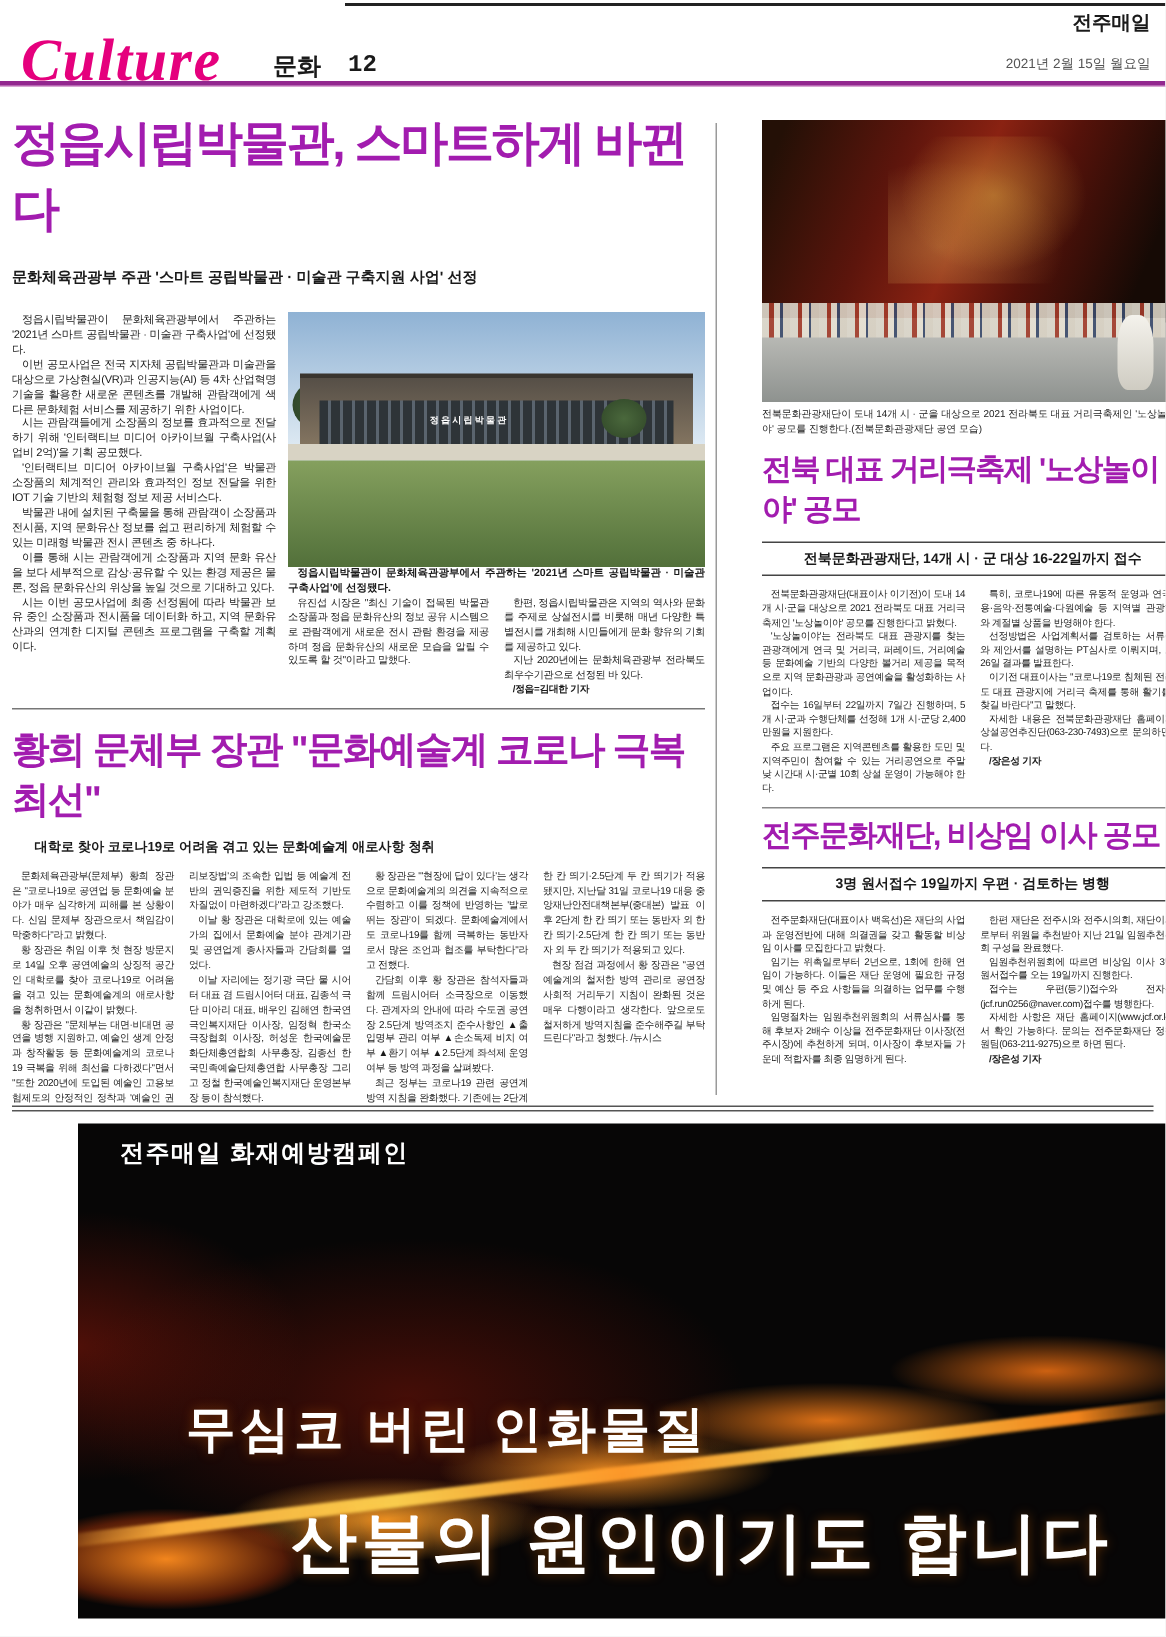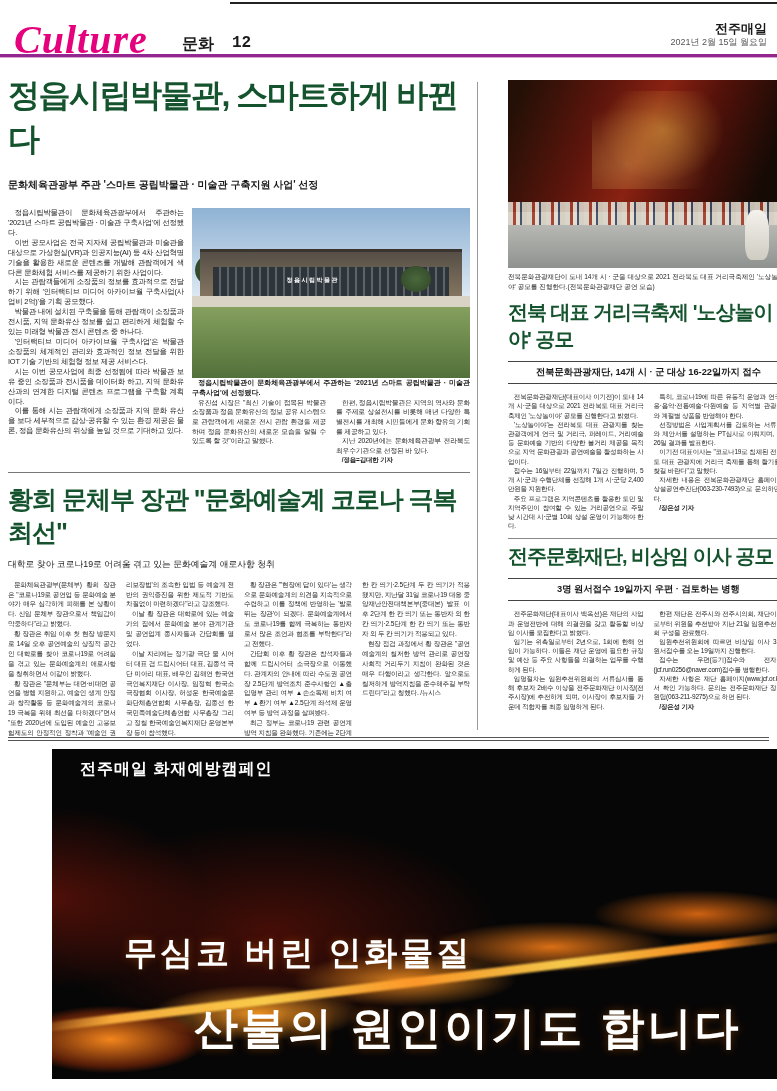--- a/index.html
+++ b/index.html
@@ -6,40 +6,40 @@
   body { background:#e8e8e8; font-family:"Liberation Sans", sans-serif; }
   .page { position:relative; width:777px; height:1091px; background:#fff; margin:0 auto;
           overflow:hidden; color:#1a1a1a; }
 
   
   .top-hairline { position:absolute; left:230px; top:2px; width:547px; height:2px; background:#222; }
   .culture-logo { position:absolute; left:14px; top:16px; font-family:"Liberation Serif", serif;
                   font-style:italic; font-weight:700; font-size:40px; color:#e5007d; letter-spacing:1px; }
   .section-ko { position:absolute; left:182px; top:34px; font-size:16px; font-weight:700; }
   .page-num   { position:absolute; left:232px; top:34px; font-size:16px; font-weight:700;font-family:Liberation Mono, monospace; }
-  .paper-name { position:absolute; right:10px; top:20px; font-size:13px; font-weight:700; }
+  .paper-name { position:absolute; right:10px; top:6px; font-size:13px; font-weight:700; }
   .edition-date { position:absolute; right:10px; top:36px; font-size:9px; color:#555; }
   .magenta-rule { position:absolute; left:0; top:54px; width:777px; height:4px;
                   background:#93278f; border-bottom:1px solid #d9a6d4; }
 
   
   .zone-left  { position:absolute; left:8px;  top:70px; width:462px; height:666px; overflow:hidden; }
   .divider-v  { position:absolute; left:477px; top:82px; width:1px; height:648px; background:#9a9a9a; }
   .zone-right { position:absolute; left:508px; top:80px; width:286px; height:656px; overflow:hidden;
                 border-right:1px solid #d946ef; padding-right:4px; }
   .sep-double { position:absolute; left:8px; top:737px; width:761px; height:4px;
                 border-top:1px solid #555; border-bottom:1px solid #555; }
 
   
-  h1 { font-weight:700; color:#14532d; }
+  h1 { font-weight:700; color:#a21caf; }
   .h1-museum     { font-size:32px; letter-spacing:-1.5px; margin:4px 0 16px; }
   .h1-minister   { font-size:25px; letter-spacing:-1px; margin:10px 0 10px; }
   .h1-right      { font-size:20px; letter-spacing:-1px; margin:4px 0 8px; }
   .sub-museum    { font-size:10px; font-weight:700; margin-bottom:16px; }
-  .sub-minister  { font-size:8.8px; font-weight:400; margin:0 0 9px; }
+  .sub-minister  { font-size:8.8px; font-weight:700; margin:0 15px 9px; }
   .sub-box { border-top:1px solid #444; border-bottom:1px solid #444; padding:4px 0;
              text-align:center; font-size:9.3px; font-weight:700; }
   .bodytext p { margin:0; text-indent:0.9em; text-align:justify; }
   .byline { text-align:right; font-weight:700; margin-top:3px; }
 
   .art1-row  { display:flex; gap:8px; }
   .art1-col1 { width:176px; flex:none; font-size:7.4px; line-height:1.34; letter-spacing:-0.2px; }
   .art1-right{ flex:1; }
   .art1-cols2{ columns:2; column-gap:10px; font-size:6.8px; line-height:1.42; letter-spacing:-0.2px; }
   .caption-museum { font-size:7px; font-weight:700; line-height:1.4; margin:4px 0 8px; }
@@ -116,24 +116,24 @@
   <div class="zone-left">
 
     <div>
       <h1 class="h1-museum">정읍시립박물관, 스마트하게 바뀐다</h1>
       <p class="sub-museum">문화체육관광부 주관 '스마트 공립박물관 · 미술관 구축지원 사업' 선정</p>
       <div class="art1-row bodytext">
         <div class="art1-col1">
           <p>정읍시립박물관이 문화체육관광부에서 주관하는 '2021년 스마트 공립박물관 · 미술관 구축사업'에 선정됐다.</p>
           <p>이번 공모사업은 전국 지자체 공립박물관과 미술관을 대상으로 가상현실(VR)과 인공지능(AI) 등 4차 산업혁명 기술을 활용한 새로운 콘텐츠를 개발해 관람객에게 색다른 문화체험 서비스를 제공하기 위한 사업이다.</p>
           <p>시는 관람객들에게 소장품의 정보를 효과적으로 전달하기 위해 '인터랙티브 미디어 아카이브월 구축사업(사업비 2억)'을 기획 공모했다.</p>
+          <p>'인터랙티브 미디어 아카이브월 구축사업'은 박물관 소장품의 체계적인 관리와 효과적인 정보 전달을 위한 IOT 기술 기반의 체험형 정보 제공 서비스다.</p>
           <p>박물관 내에 설치된 구축물을 통해 관람객이 소장품과 전시품, 지역 문화유산 정보를 쉽고 편리하게 체험할 수 있는 미래형 박물관 전시 콘텐츠 중 하나다.</p>
-          <p>'인터랙티브 미디어 아카이브월 구축사업'은 박물관 소장품의 체계적인 관리와 효과적인 정보 전달을 위한 IOT 기술 기반의 체험형 정보 제공 서비스다.</p>
+          <p>이를 통해 시는 관람객에게 소장품과 지역 문화 유산을 보다 세부적으로 감상·공유할 수 있는 환경 제공은 물론, 정읍 문화유산의 위상을 높일 것으로 기대하고 있다.</p>
           <p>시는 이번 공모사업에 최종 선정됨에 따라 박물관 보유 중인 소장품과 전시품을 데이터화 하고, 지역 문화유산과의 연계한 디지털 콘텐츠 프로그램을 구축할 계획이다.</p>
-          <p>이를 통해 시는 관람객에게 소장품과 지역 문화 유산을 보다 세부적으로 감상·공유할 수 있는 환경 제공은 물론, 정읍 문화유산의 위상을 높일 것으로 기대하고 있다.</p>
         </div>
         <div class="art1-right">
           <div class="photo-museum">
             <div class="pm-sky"></div>
             <div class="pm-tree1"></div>
             <div class="pm-bldg">
               <div class="pm-glass"></div>
             </div>
             <div class="pm-sign">정읍시립박물관</div>
             <div class="pm-tree2"></div>

